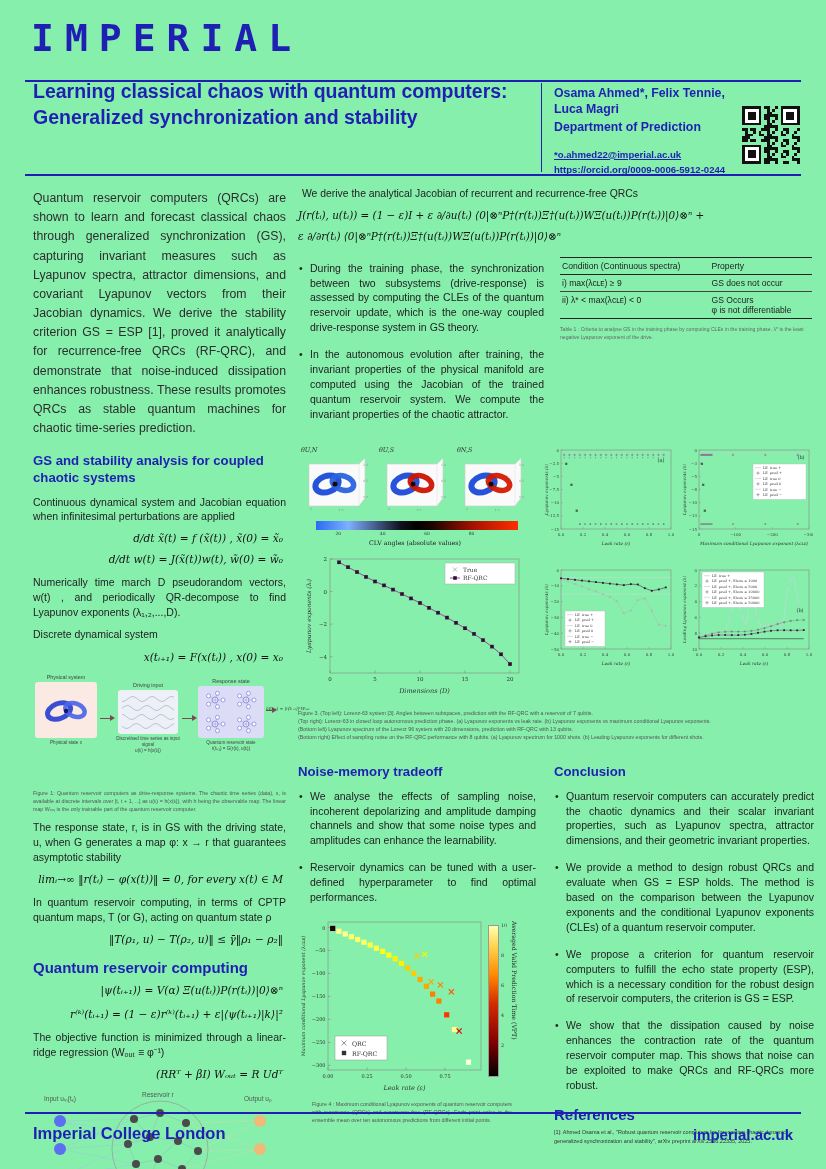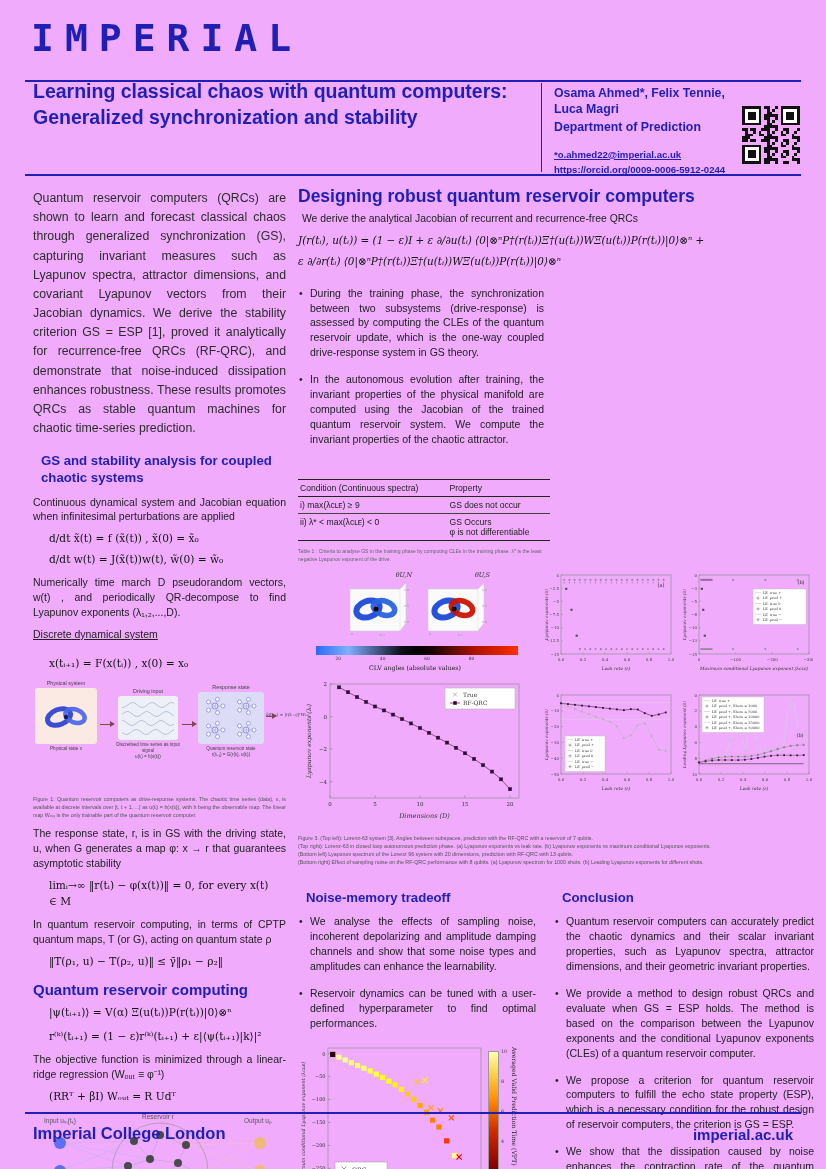--- a/index.html
+++ b/index.html
@@ -1,75 +1,75 @@
 <!DOCTYPE html>
 <html><head>
 <meta charset="utf-8">
 <style>
   html,body{margin:0;padding:0;background:#e9e9e9;}
-  .poster{position:relative;width:826px;height:1169px;background:#f0abfc;overflow:hidden;
+  .poster{position:relative;width:826px;height:1169px;background:#86efac;overflow:hidden;
           font-family:"Liberation Sans",sans-serif;color:#2d2d2d;}
   
   .logo{position:absolute;left:31px;top:16px;font-family:"DejaVu Sans Mono",monospace;
         font-size:38px;font-weight:800;letter-spacing:11px;color:#1f1fb4;}
   .rule{position:absolute;left:25px;right:25px;background:#1f1fb4;height:2px;}
   #rule1{top:80px;} #rule2{top:174px;height:1.6px;} #rule-footer{top:1112px;height:1.6px;}
   .title{position:absolute;left:33px;top:79px;width:500px;font-size:19.5px;font-weight:700;
          color:#1f1fb4;line-height:1.32;}
   .vdiv{position:absolute;left:541px;top:83px;width:1.4px;height:89px;background:#1f1fb4;}
   .authors{position:absolute;left:554px;top:86px;width:190px;color:#1f1fb4;}
   .authors .names{font-size:12.3px;font-weight:700;line-height:1.3;}
   .authors .dept{font-size:12.3px;font-weight:700;margin-top:2px;}
   .contact{margin-top:14px;font-size:9.6px;font-weight:700;line-height:1.55;}
   .contact a{color:#1f1fb4;text-decoration:underline;}
   .qr{position:absolute;left:742px;top:106px;width:58px;height:58px;}
   
   .left-col{position:absolute;left:33px;top:189px;width:253px;}
   .right-col{position:absolute;left:298px;top:186px;width:516px;}
   .abstract{font-size:12.3px;line-height:1.56;text-align:justify;color:#2d2d2d;}
-  h3{font-size:13.2px;color:#1f1fb4;margin:14px 0 8px 8px;line-height:1.3;font-weight:700;}
+  h3{font-size:13.2px;color:#1f1fb4;margin:14px 0 8px 0;line-height:1.3;font-weight:700;}
   .small-p{font-size:10.5px;line-height:1.42;text-align:justify;color:#222;margin:7px 0;}
-  .eq{font-family:"DejaVu Serif",serif;font-size:10.6px;text-align:left;
-      margin:5px 16px;color:#111;line-height:1.5;}
+  .eq{font-family:"DejaVu Serif",serif;font-style:italic;font-size:10.6px;text-align:right;
+      margin:5px 3px;color:#111;line-height:1.5;}
   .figcap{font-size:5.3px;color:#555;line-height:1.5;text-align:justify;margin-top:4px;white-space:pre-line;}
   
   .fig1{position:relative;height:112px;margin-top:8px;}
   .f1g{position:absolute;top:0;text-align:center;}
   .f1t{font-size:5.4px;color:#444;margin-bottom:2px;}
   .f1box{border-radius:3px;margin:0 auto;}
   .f1s{font-size:4.6px;color:#444;margin-top:2px;line-height:1.35;}
   .harrow{position:absolute;top:44px;height:0;border-top:1.5px solid #7c4a52;}
   .harrow:after{content:"";position:absolute;right:-2px;top:-4px;border-left:5px solid #7c4a52;
                 border-top:3px solid transparent;border-bottom:3px solid transparent;}
   .f1out{position:absolute;left:233px;top:32px;width:54px;font-size:4.2px;color:#333;
          font-family:"DejaVu Serif",serif;font-style:italic;line-height:1.4;}
   
   .fig2wrap{text-align:center;margin-top:6px;}
   
   h2{font-size:17.5px;color:#1f1fb4;margin:0 0 6px 0;font-weight:700;}
   .sub{font-size:10.4px;color:#222;margin:2px 0 4px 4px;}
   .jacobian{font-family:"DejaVu Serif",serif;font-style:italic;font-size:10.4px;
             line-height:2.0;margin:6px 0 10px 0;color:#111;}
   .row{display:flex;}
-  .row1{gap:16px;flex-direction:column;}
+  .row1{gap:16px;}
   .bullets{list-style:none;padding:0;margin:4px 0;}
   .bullets li{font-size:10.5px;line-height:1.42;text-align:justify;margin-bottom:12px;
               padding-left:12px;position:relative;color:#222;}
   .bullets li:before{content:"•";position:absolute;left:1px;top:0;color:#222;}
   .tbl{width:252px;}
   table{width:100%;border-collapse:collapse;font-size:8.6px;color:#222;}
   thead th{border-top:1.5px solid #222;border-bottom:0.8px solid #222;text-align:left;
            padding:3px 2px;font-weight:400;}
   tbody td{border-bottom:0.8px solid #444;padding:3px 2px;vertical-align:top;white-space:pre-line;}
   tbody tr:last-child td{border-bottom:1.5px solid #222;}
   .tablecap{font-size:5.1px;color:#666;margin-top:7px;line-height:1.55;}
   .row2{gap:10px;margin-top:8px;}
   .fig3-left{width:234px;}
   .thumbs{display:flex;gap:6px;justify-content:center;}
-  .thumb{width:72px;text-align:right;}
+  .thumb{width:72px;text-align:left;}
   .thumb-title{font-family:"DejaVu Serif",serif;font-style:italic;font-size:6.4px;color:#333;}
   .clvbar{height:9px;margin:5px 14px 0 18px;
      background:linear-gradient(to right,#2a6bf2 0%,#7fb0ff 16%,#10101c 42%,#000 50%,#1c0400 58%,#a81200 78%,#ff2e00 100%);}
   .clvticks{position:relative;height:7px;margin:1px 14px 0 18px;font-size:4.4px;color:#333;
             font-family:"DejaVu Serif",serif;}
   .clvticks span{position:absolute;transform:translateX(-50%);}
   .clvlabel{text-align:center;font-family:"DejaVu Serif",serif;font-size:6.3px;color:#222;margin-top:1px;}
   .fig3-right{width:272px;}
   .panelgrid{display:grid;grid-template-columns:133px 133px;gap:5px;row-gap:16px;}
   .fig4row{display:flex;align-items:flex-start;margin-top:4px;}
@@ -243,21 +243,21 @@
   <div class="rule" id="rule2"></div>
 
   <div class="left-col">
     <div class="abstract">Quantum reservoir computers (QRCs) are shown to learn and forecast classical chaos through generalized synchronization (GS), capturing invariant measures such as Lyapunov spectra, attractor dimensions, and covariant Lyapunov vectors from their Jacobian dynamics. We derive the stability criterion GS = ESP [1], proved it analytically for recurrence-free QRCs (RF-QRC), and demonstrate that noise-induced dissipation enhances robustness. These results promotes QRCs as stable quantum machines for chaotic time-series prediction.</div>
 
     <h3>GS and stability analysis for coupled chaotic systems</h3>
     <div class="small-p">Continuous dynamical system and Jacobian equation when infinitesimal perturbations are applied</div>
     <div class="eq">d/dt x̃(t) = f (x̃(t))   ,    x̃(0) = x̃₀</div>
     <div class="eq">d/dt w(t) = J(x̃(t))w(t),    w̃(0) = w̃₀</div>
     <div class="small-p">Numerically time march D pseudorandom vectors, w(t) , and periodically QR-decompose to find Lyapunov exponents (λ₁,₂,...,D).</div>
-    <div class="small-p" style="margin-bottom:14px;text-decoration:underline;">Discrete dynamical system</div>
+    <div class="small-p" style="margin-bottom:8px;">Discrete dynamical system</div>
     <div class="eq">x(tᵢ₊₁) = F(x(tᵢ))   ,    x(0) = x₀</div>
 
     <div class="fig1">
       <div class="f1g" style="left:0;width:66px;">
         <div class="f1t">Physical system</div>
         <div class="f1box" style="width:62px;height:56px;background:#fbeae4;">
           <svg id="f1a-svg" width="62" height="56">
               <ellipse cx="24" cy="29" rx="12" ry="7.5" fill="none" stroke="#2a3fd0" stroke-width="5" transform="rotate(-22 24 29)" opacity="0.92"></ellipse>
               <ellipse cx="40" cy="28" rx="10" ry="6.5" fill="none" stroke="#4a66e8" stroke-width="4.5" transform="rotate(20 40 28)" opacity="0.92"></ellipse>
               <circle cx="31" cy="29" r="2.2" fill="#101a60"></circle>
@@ -420,21 +420,20 @@
         </g>
         <text x="56" y="100" font-size="5" fill="#999" font-style="italic">Wᵢₙ</text>
         <text x="186" y="100" font-size="5" fill="#d9b080" font-style="italic">Wₒᵤₜ</text>
         <text x="119" y="112" font-size="7.5" fill="#222" font-style="italic" font-family="DejaVu Serif, serif">W</text>
       </svg>
       
     </div>
   </div>
 
   <div class="right-col">
-    <h2>Designing robust quantum reservoir computers</h2>
     <div class="sub">We derive the analytical Jacobian of recurrent and recurrence-free QRCs</div>
     <div class="jacobian">
       <div>J(r(tᵢ), u(tᵢ)) = (1 − ε)I + ε ∂/∂u(tᵢ) ⟨0|⊗ⁿP†(r(tᵢ))Ξ†(u(tᵢ))WΞ(u(tᵢ))P(r(tᵢ))|0⟩⊗ⁿ +</div>
       <div>ε ∂/∂r(tᵢ) ⟨0|⊗ⁿP†(r(tᵢ))Ξ†(u(tᵢ))WΞ(u(tᵢ))P(r(tᵢ))|0⟩⊗ⁿ</div>
     </div>
 
     <div class="row row1">
       <ul class="bullets" style="width:246px;">
         <li>During the training phase, the synchronization between two subsystems (drive-response) is assessed by computing the CLEs of the quantum reservoir update, which is the one-way coupled drive-response system in GS theory.</li>
         <li>In the autonomous evolution after training, the invariant properties of the physical manifold are computed using the Jacobian of the trained quantum reservoir system. We compute the invariant properties of the chaotic attractor.</li>
@@ -481,20 +480,35 @@
                 <text x="40" y="57" font-size="3.2" fill="#888" text-anchor="middle" font-family="DejaVu Serif, serif">1  0</text>
               </svg>
           </div>
           <div class="thumb">
             <div class="thumb-title">θU,S</div>
             <svg id="att2" width="70" height="58">
                 <polygon points="8,10 58,10 64,4 64,44 58,52 8,52 8,10" fill="#fafafa" stroke="#ccc" stroke-width="0.6"></polygon>
                 <line x1="58" y1="10" x2="58" y2="52" stroke="#ddd" stroke-width="0.5"></line>
                 <ellipse cx="26" cy="30" rx="12" ry="8" fill="none" stroke="#1b49d8" stroke-width="6" transform="rotate(-20 26 30)" opacity="0.95"></ellipse>
                 <ellipse cx="42" cy="29" rx="11" ry="7" fill="none" stroke="#cc1402" stroke-width="5.5" transform="rotate(18 42 29)" opacity="0.95"></ellipse>
+                <circle cx="34" cy="30" r="2.5" fill="#1a0505"></circle>
+                <text x="62" y="12" font-size="3.2" fill="#888" text-anchor="start" font-family="DejaVu Serif, serif">1.0</text>
+                <text x="62" y="28" font-size="3.2" fill="#888" text-anchor="start" font-family="DejaVu Serif, serif">0.5</text>
+                <text x="62" y="44" font-size="3.2" fill="#888" text-anchor="start" font-family="DejaVu Serif, serif">0.0</text>
+                <text x="10" y="56" font-size="3.2" fill="#888" text-anchor="middle" font-family="DejaVu Serif, serif">0</text>
+                <text x="40" y="57" font-size="3.2" fill="#888" text-anchor="middle" font-family="DejaVu Serif, serif">1  0</text>
+              </svg>
+          </div>
+          <div class="thumb">
+            <div class="thumb-title">θN,S</div>
+            <svg id="att3" width="70" height="58">
+                <polygon points="8,10 58,10 64,4 64,44 58,52 8,52 8,10" fill="#fafafa" stroke="#ccc" stroke-width="0.6"></polygon>
+                <line x1="58" y1="10" x2="58" y2="52" stroke="#ddd" stroke-width="0.5"></line>
+                <ellipse cx="26" cy="30" rx="12" ry="8" fill="none" stroke="#1b49d8" stroke-width="6" transform="rotate(-20 26 30)" opacity="0.95"></ellipse>
+                <ellipse cx="42" cy="29" rx="11" ry="7" fill="none" stroke="#d41a02" stroke-width="5.5" transform="rotate(18 42 29)" opacity="0.95"></ellipse>
                 <circle cx="34" cy="30" r="2.5" fill="#1a0505"></circle>
                 <text x="62" y="12" font-size="3.2" fill="#888" text-anchor="start" font-family="DejaVu Serif, serif">1.0</text>
                 <text x="62" y="28" font-size="3.2" fill="#888" text-anchor="start" font-family="DejaVu Serif, serif">0.5</text>
                 <text x="62" y="44" font-size="3.2" fill="#888" text-anchor="start" font-family="DejaVu Serif, serif">0.0</text>
                 <text x="10" y="56" font-size="3.2" fill="#888" text-anchor="middle" font-family="DejaVu Serif, serif">0</text>
                 <text x="40" y="57" font-size="3.2" fill="#888" text-anchor="middle" font-family="DejaVu Serif, serif">1  0</text>
               </svg>
           </div>
         </div>
         <div class="clvbar"></div>

